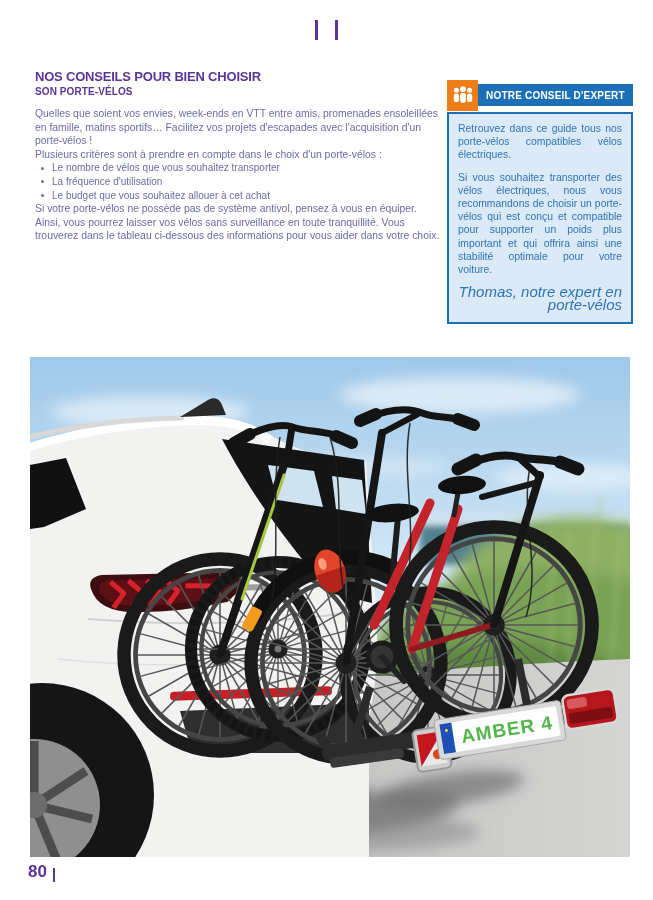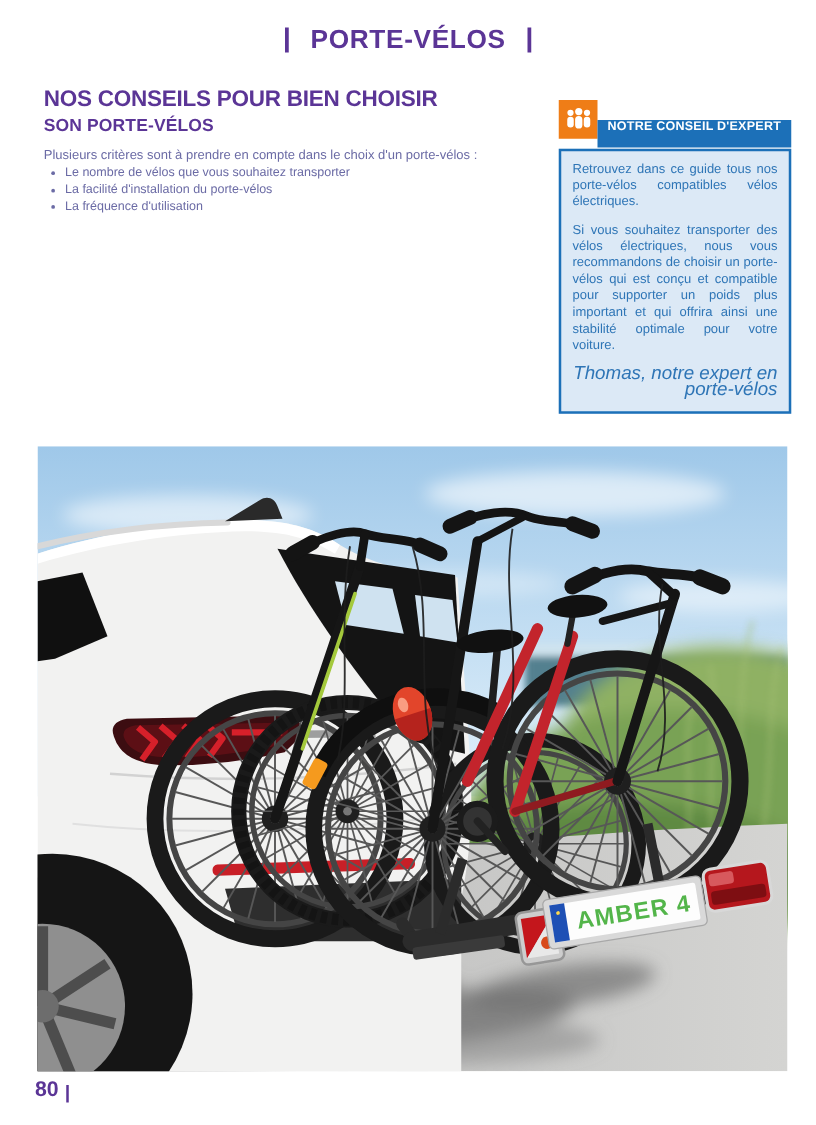--- a/index.html
+++ b/index.html
@@ -10,38 +10,38 @@
   
   .title-row{ position:absolute; top:20px; left:0; width:100%;
     display:flex; justify-content:center; align-items:center; gap:17px; }
   .title-bar{ width:3px; height:20px; background:var(--purple,#5b3596); }
   .page-title{ margin:0; font-size:21px; font-weight:bold;
     color:var(--purple,#5b3596); letter-spacing:.5px; }
 
   
   .left-col{ position:absolute; left:35px; top:69px; width:405px;
     color:var(--text-purple,#6b6ba5); }
-  .h2{ font-size:18px; font-weight:bold; color:var(--purple,#5b3596);
+  .h2{ font-size:13px; font-weight:bold; color:var(--purple,#5b3596);
     margin:0; letter-spacing:-.2px; }
-  .h3{ font-size:14px; font-weight:bold; color:var(--purple,#5b3596);
+  .h3{ font-size:10px; font-weight:bold; color:var(--purple,#5b3596);
     margin:2px 0 10px; letter-spacing:.1px; }
   .body-txt{ font-size:10.4px; line-height:13.6px; margin:0; }
   ul.criteria{ margin:0; padding:0; list-style:none; }
   ul.criteria li{ position:relative; padding-left:17px;
     font-size:10px; line-height:13.6px; }
   ul.criteria li::before{ content:""; position:absolute; left:6px; top:5.5px;
     width:3px; height:3px; border-radius:50%; background:currentColor; }
 
   
   .expert{ position:absolute; left:447px; top:80px; width:186px; }
   .expert-header{ display:flex; align-items:flex-start; }
   .icon-box{ width:31px; height:31px; background:var(--orange,#ef7d17);
     flex:none; display:flex; align-items:center; justify-content:center; }
-  .header-bar{ flex:1; height:22px; margin-top:16px;
-    background:var(--blue,#1c70b8); display:flex; }
+  .header-bar{ flex:1; height:22px; margin-top:4px;
+    background:var(--blue,#1c70b8); display:flex; align-items:center; }
   .header-bar span{ color:#fff; font-weight:bold; font-size:10px;
     padding-left:8px; letter-spacing:.2px; white-space:nowrap; }
   .expert-body{ margin-top:1px; border:2px solid var(--blue,#1c70b8);
     background:var(--light-blue-bg,#dce9f6); padding:8px 9px 10px;
     color:var(--expert-text,#2e75b6); font-size:10.4px; line-height:13.2px;
     text-align:justify; }
   .expert-body p{ margin:0; }
   .expert-body p + p{ margin-top:9px; }
   .expert-sig{ font-style:italic; text-align:right; margin-top:9px;
     font-size:15px; }
@@ -56,33 +56,34 @@
   .page-num{ font-size:17px; font-weight:bold; color:var(--purple,#5b3596); }
   .footer-bar{ width:2px; height:14px; background:var(--purple,#5b3596); }
 </style>
 </head>
 <body>
 
 <div class="page">
 
   <div class="title-row">
     <div class="title-bar"></div>
-    <h1 class="page-title">PORTE-VÉLOS</h1>
     <div class="title-bar"></div>
   </div>
 
   <div class="left-col">
     <div class="h2">NOS CONSEILS POUR BIEN CHOISIR</div>
     <div class="h3">SON PORTE-VÉLOS</div>
+    <p class="body-txt">Quelles que soient vos envies, week-ends en VTT entre amis, promenades ensoleillées en famille, matins sportifs… Facilitez vos projets d'escapades avec l'acquisition d'un porte-vélos !</p>
     <p class="body-txt">Plusieurs critères sont à prendre en compte dans le choix d'un porte-vélos :</p>
     <ul class="criteria">
       <li><span>Le nombre de vélos que vous souhaitez transporter</span></li>
-      <li><span>La facilité d'installation du porte-vélos</span></li>
       <li><span>La fréquence d'utilisation</span></li>
+      <li><span>Le budget que vous souhaitez allouer à cet achat</span></li>
     </ul>
+    <p class="body-txt">Si votre porte-vélos ne possède pas de système antivol, pensez à vous en équiper. Ainsi, vous pourrez laisser vos vélos sans surveillance en toute tranquillité. Vous trouverez dans le tableau ci-dessous des informations pour vous aider dans votre choix.</p>
   </div>
 
   <div class="expert">
     <div class="expert-header">
       <div class="icon-box">
         <svg width="24" height="22" viewBox="0 0 24 22" aria-hidden="true">
           <g fill="#ffffff">
             <circle cx="5.4" cy="5.2" r="2.5"></circle>
             <rect x="2.8" y="8.4" width="5.2" height="8.6" rx="2.6"></rect>
             <circle cx="12" cy="4.2" r="2.9"></circle>

